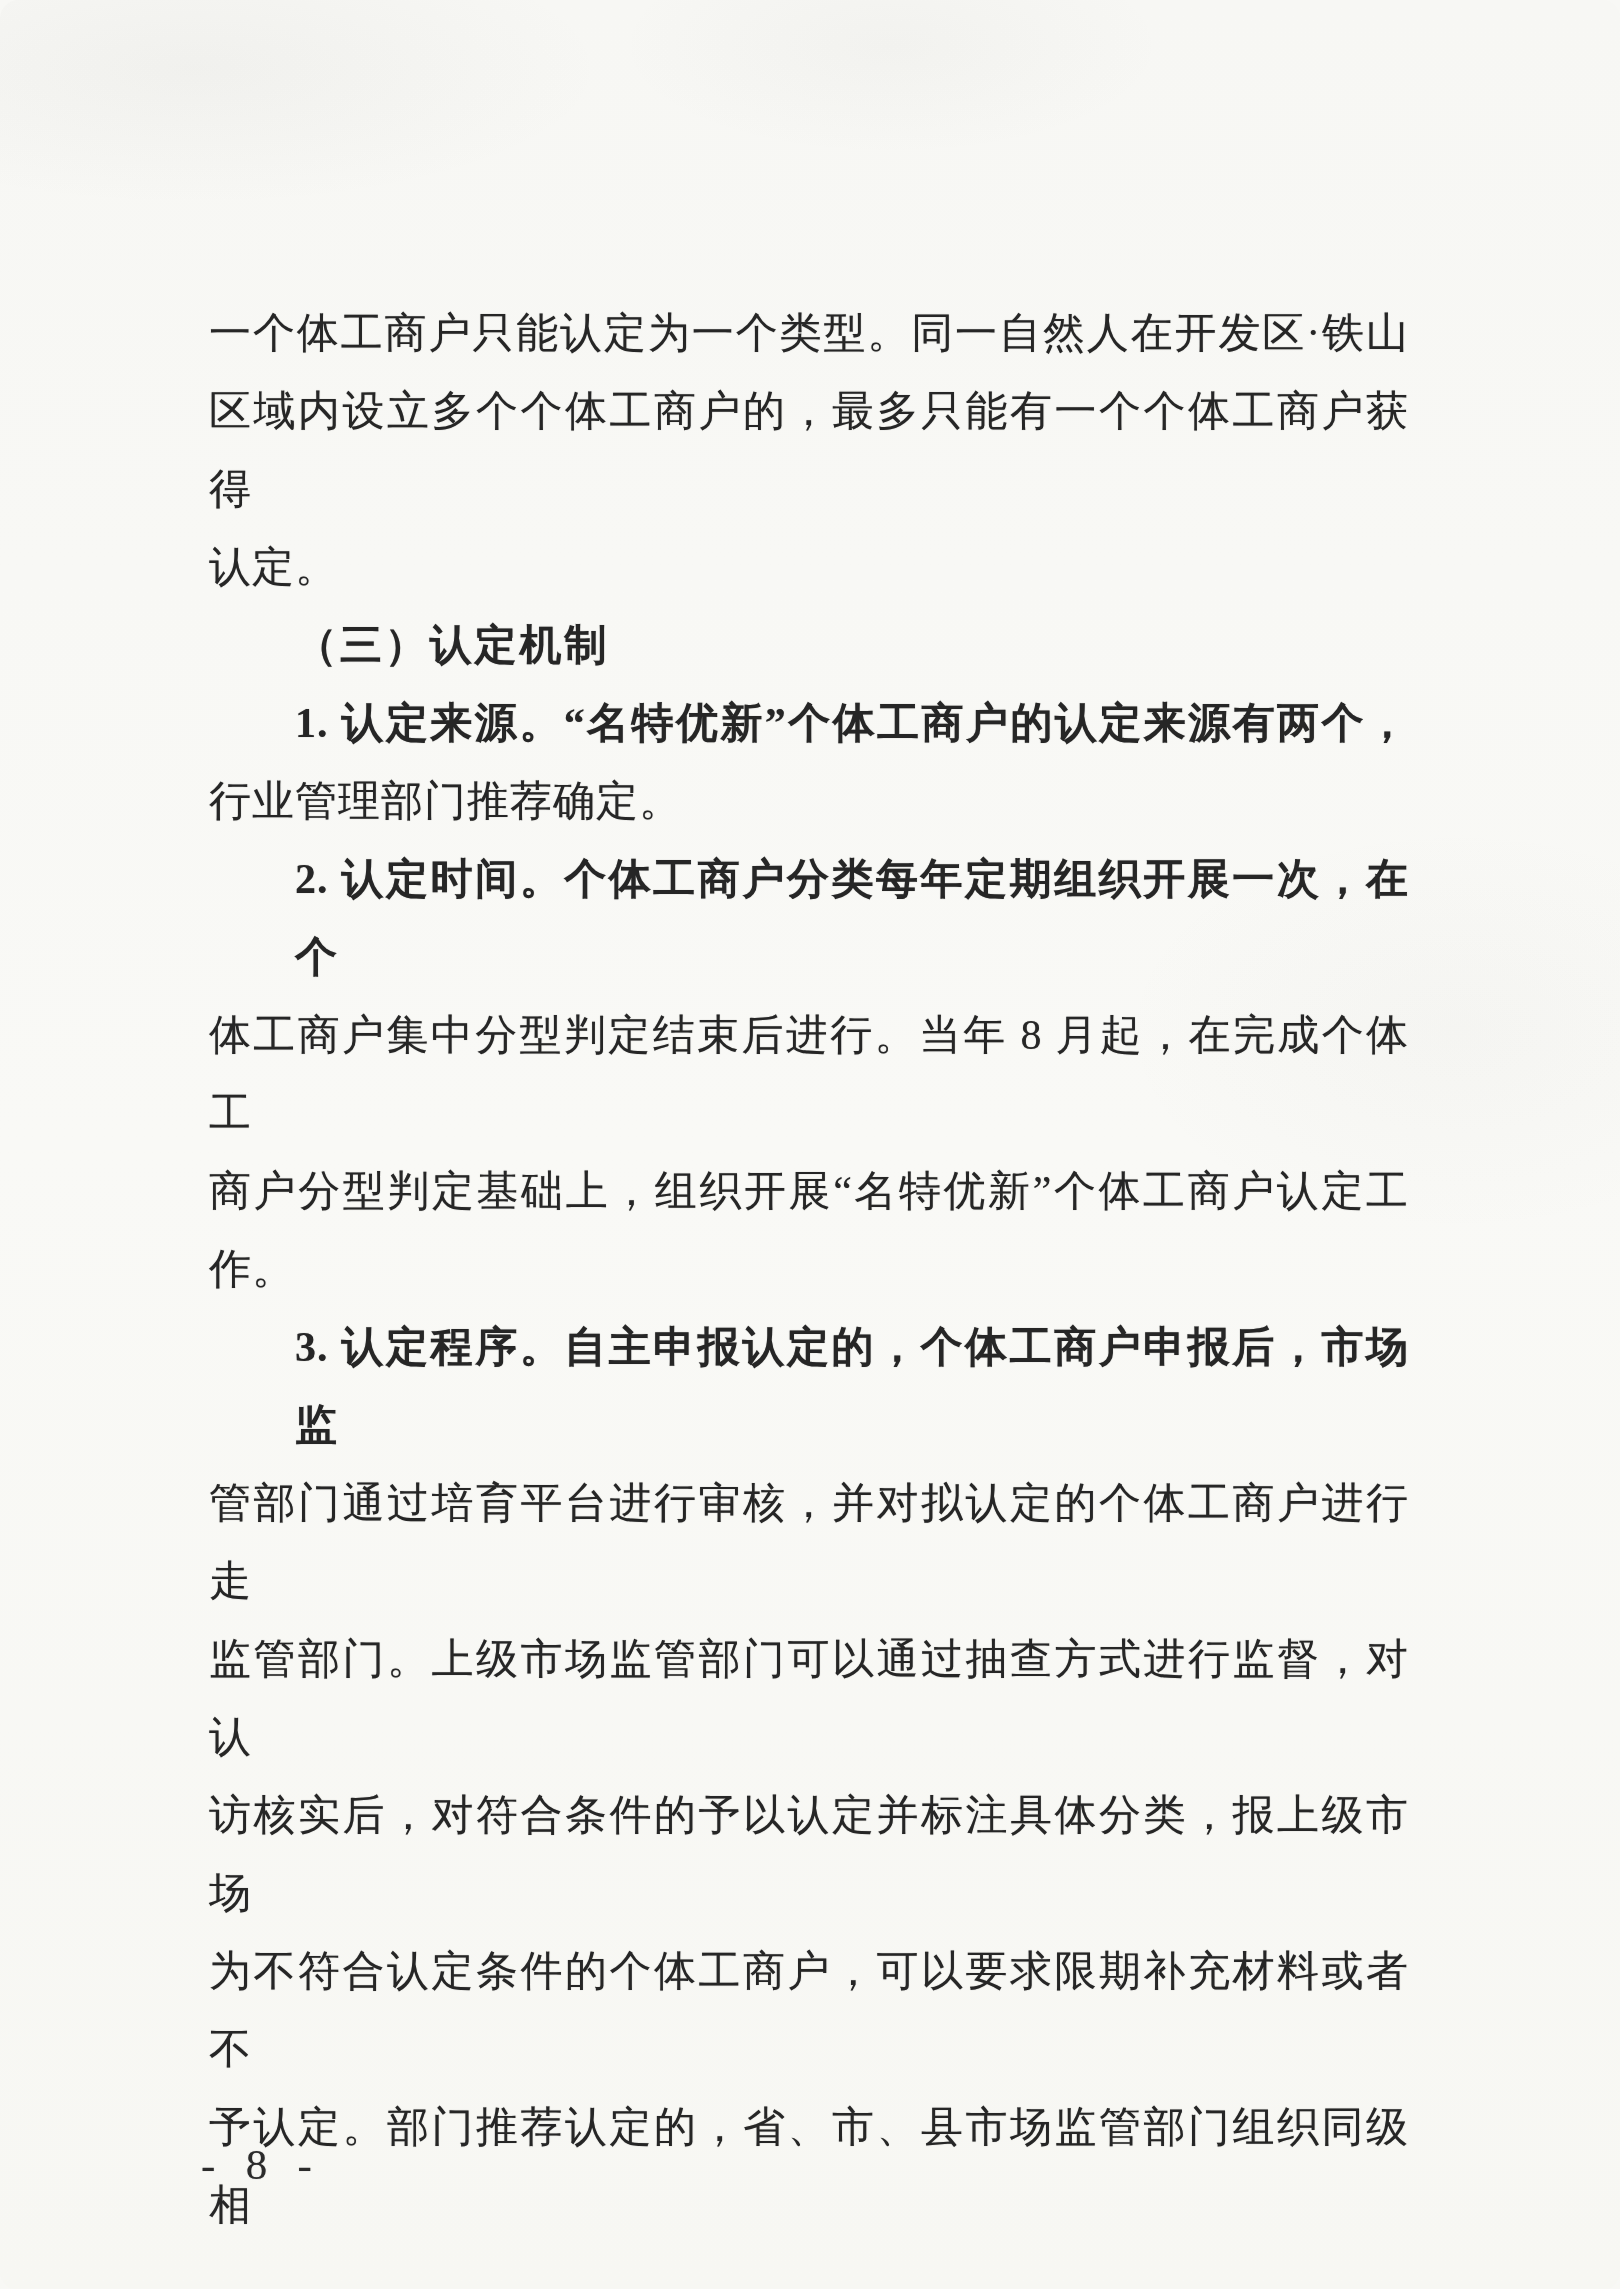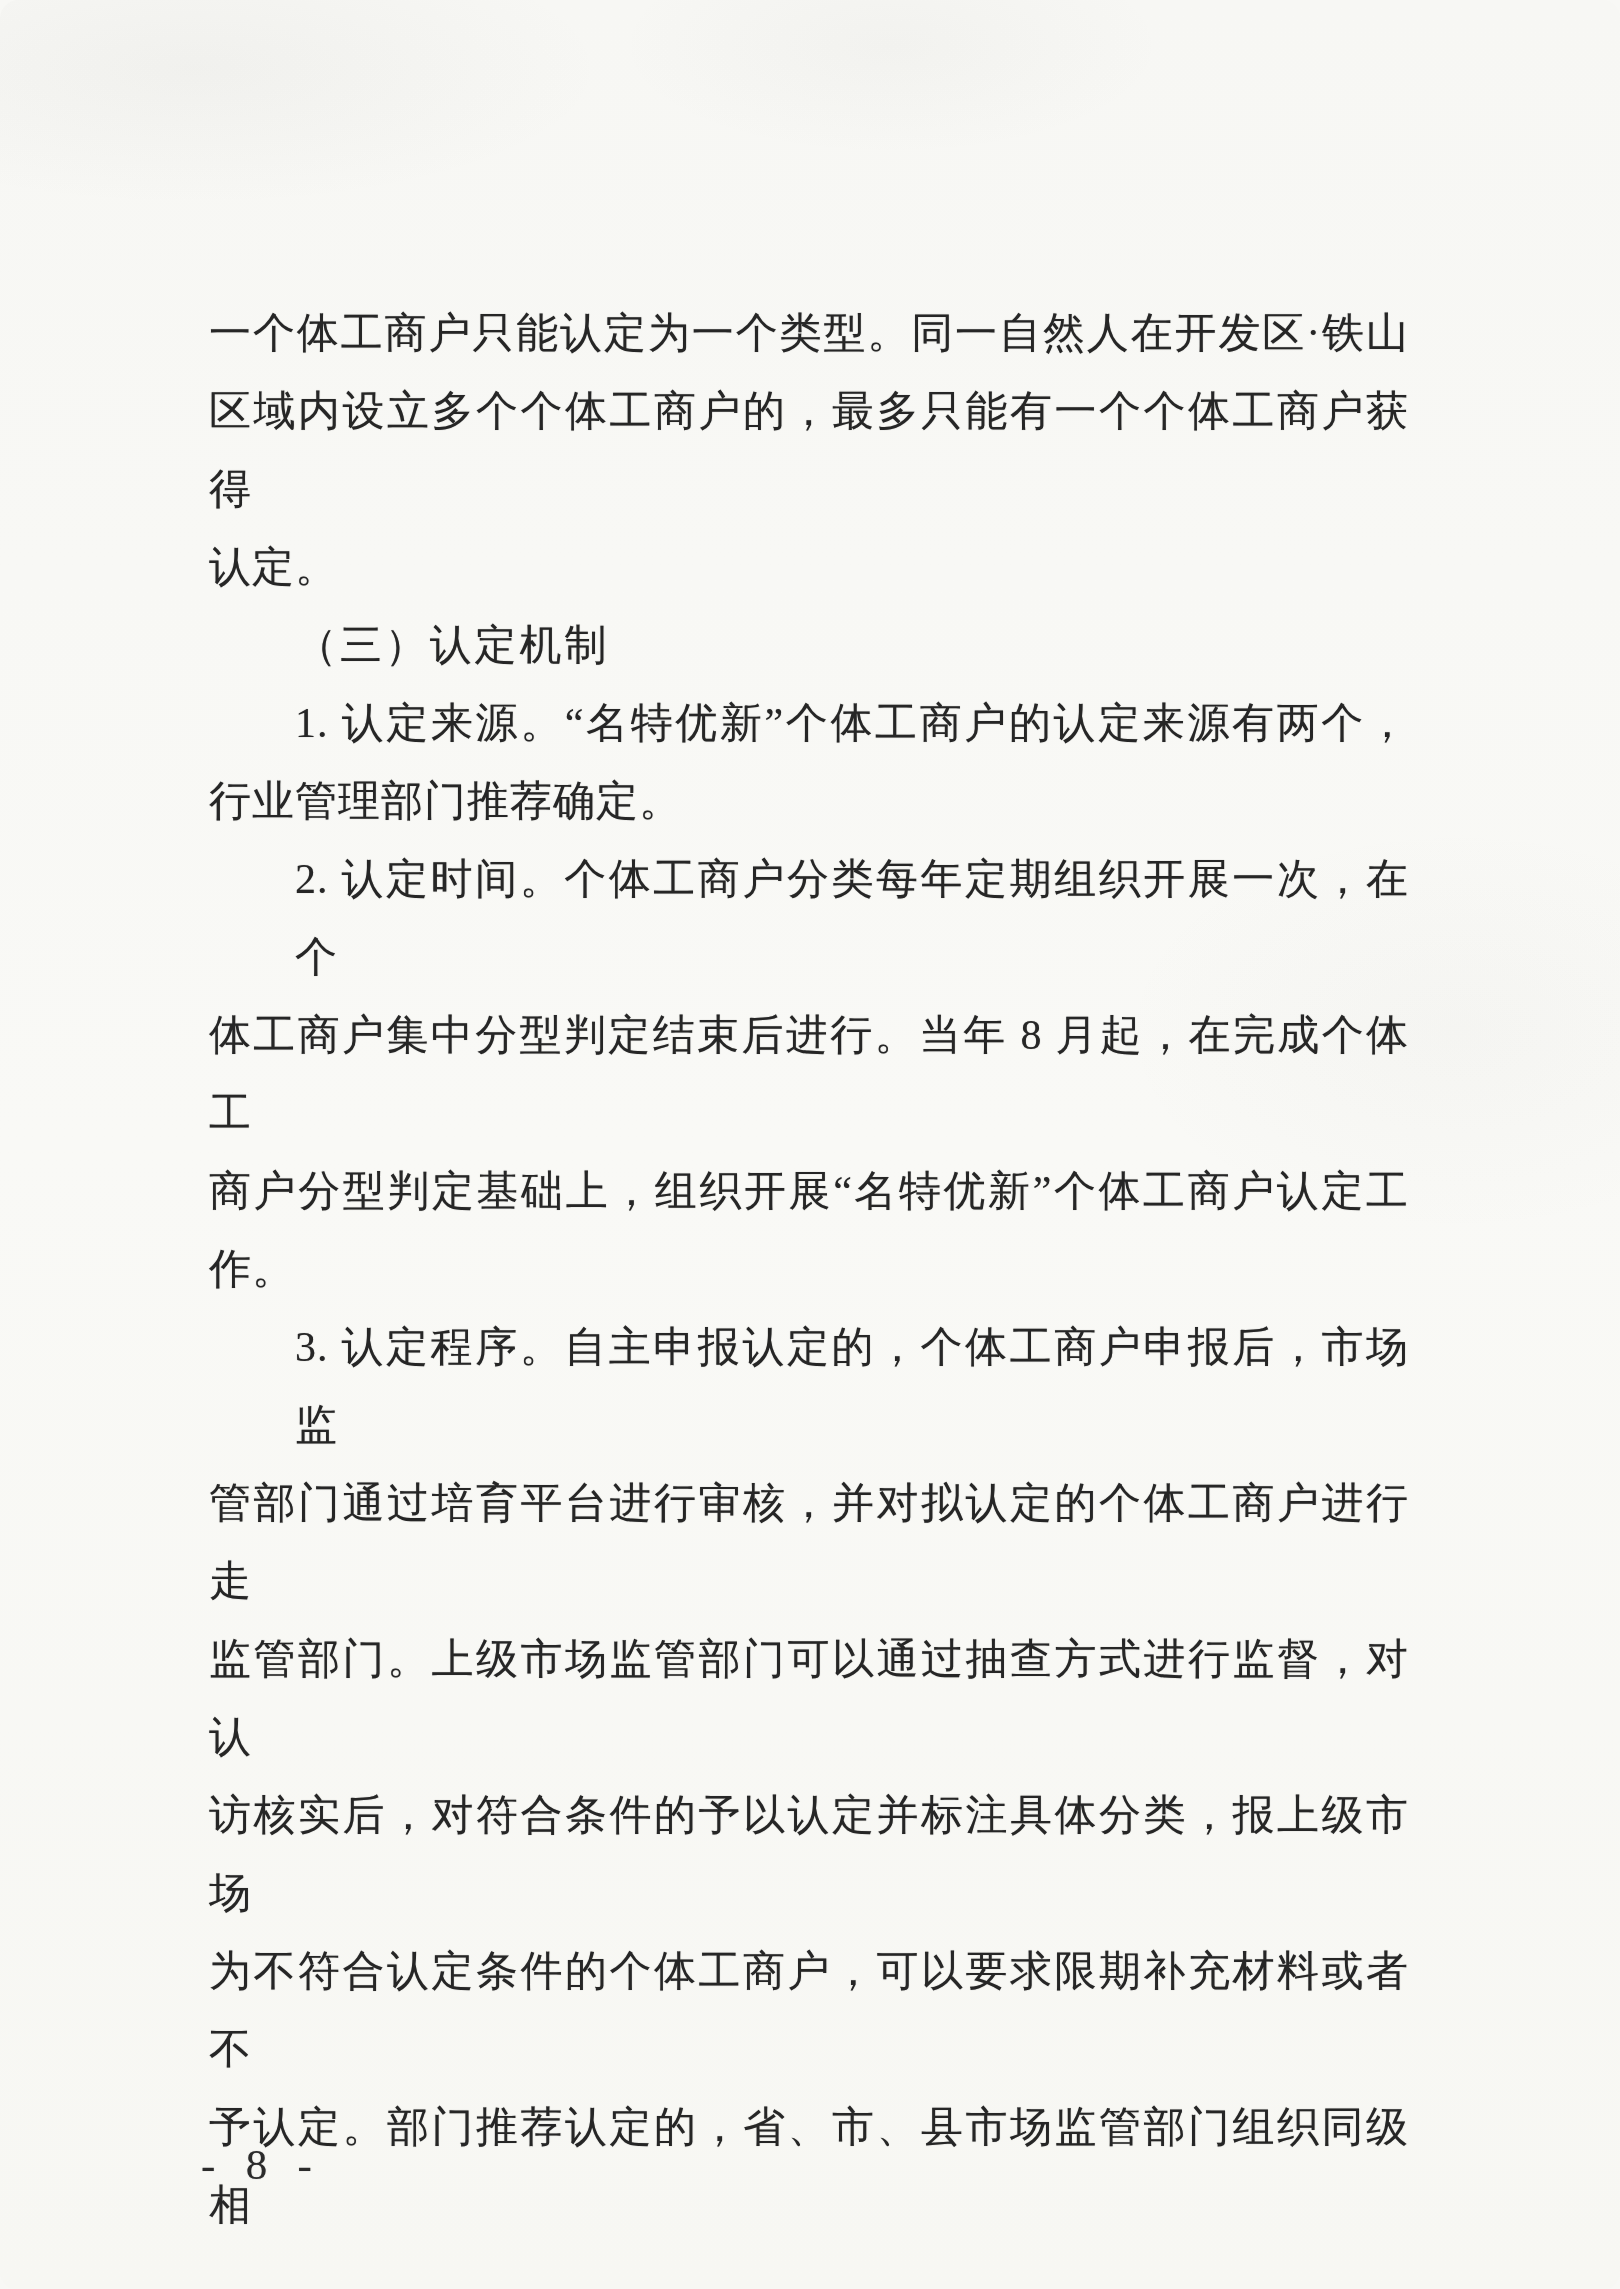--- a/index.html
+++ b/index.html
@@ -44,20 +44,21 @@
     text-align: justify;
     text-align-last: justify;
   }
   .line.end {
     text-align: right;
     text-align-last: left;
     font-family: Liberation Serif, serif;
   }
   .line.indent {
     padding-left: 86px;
+    font-weight: bold;
   }
   .line.heading {
     text-align: left;
     text-align-last: left;
     letter-spacing: 2.9px;
   }
   .footer {
     position: absolute;
     left: 201px;
     top: 2140px;

